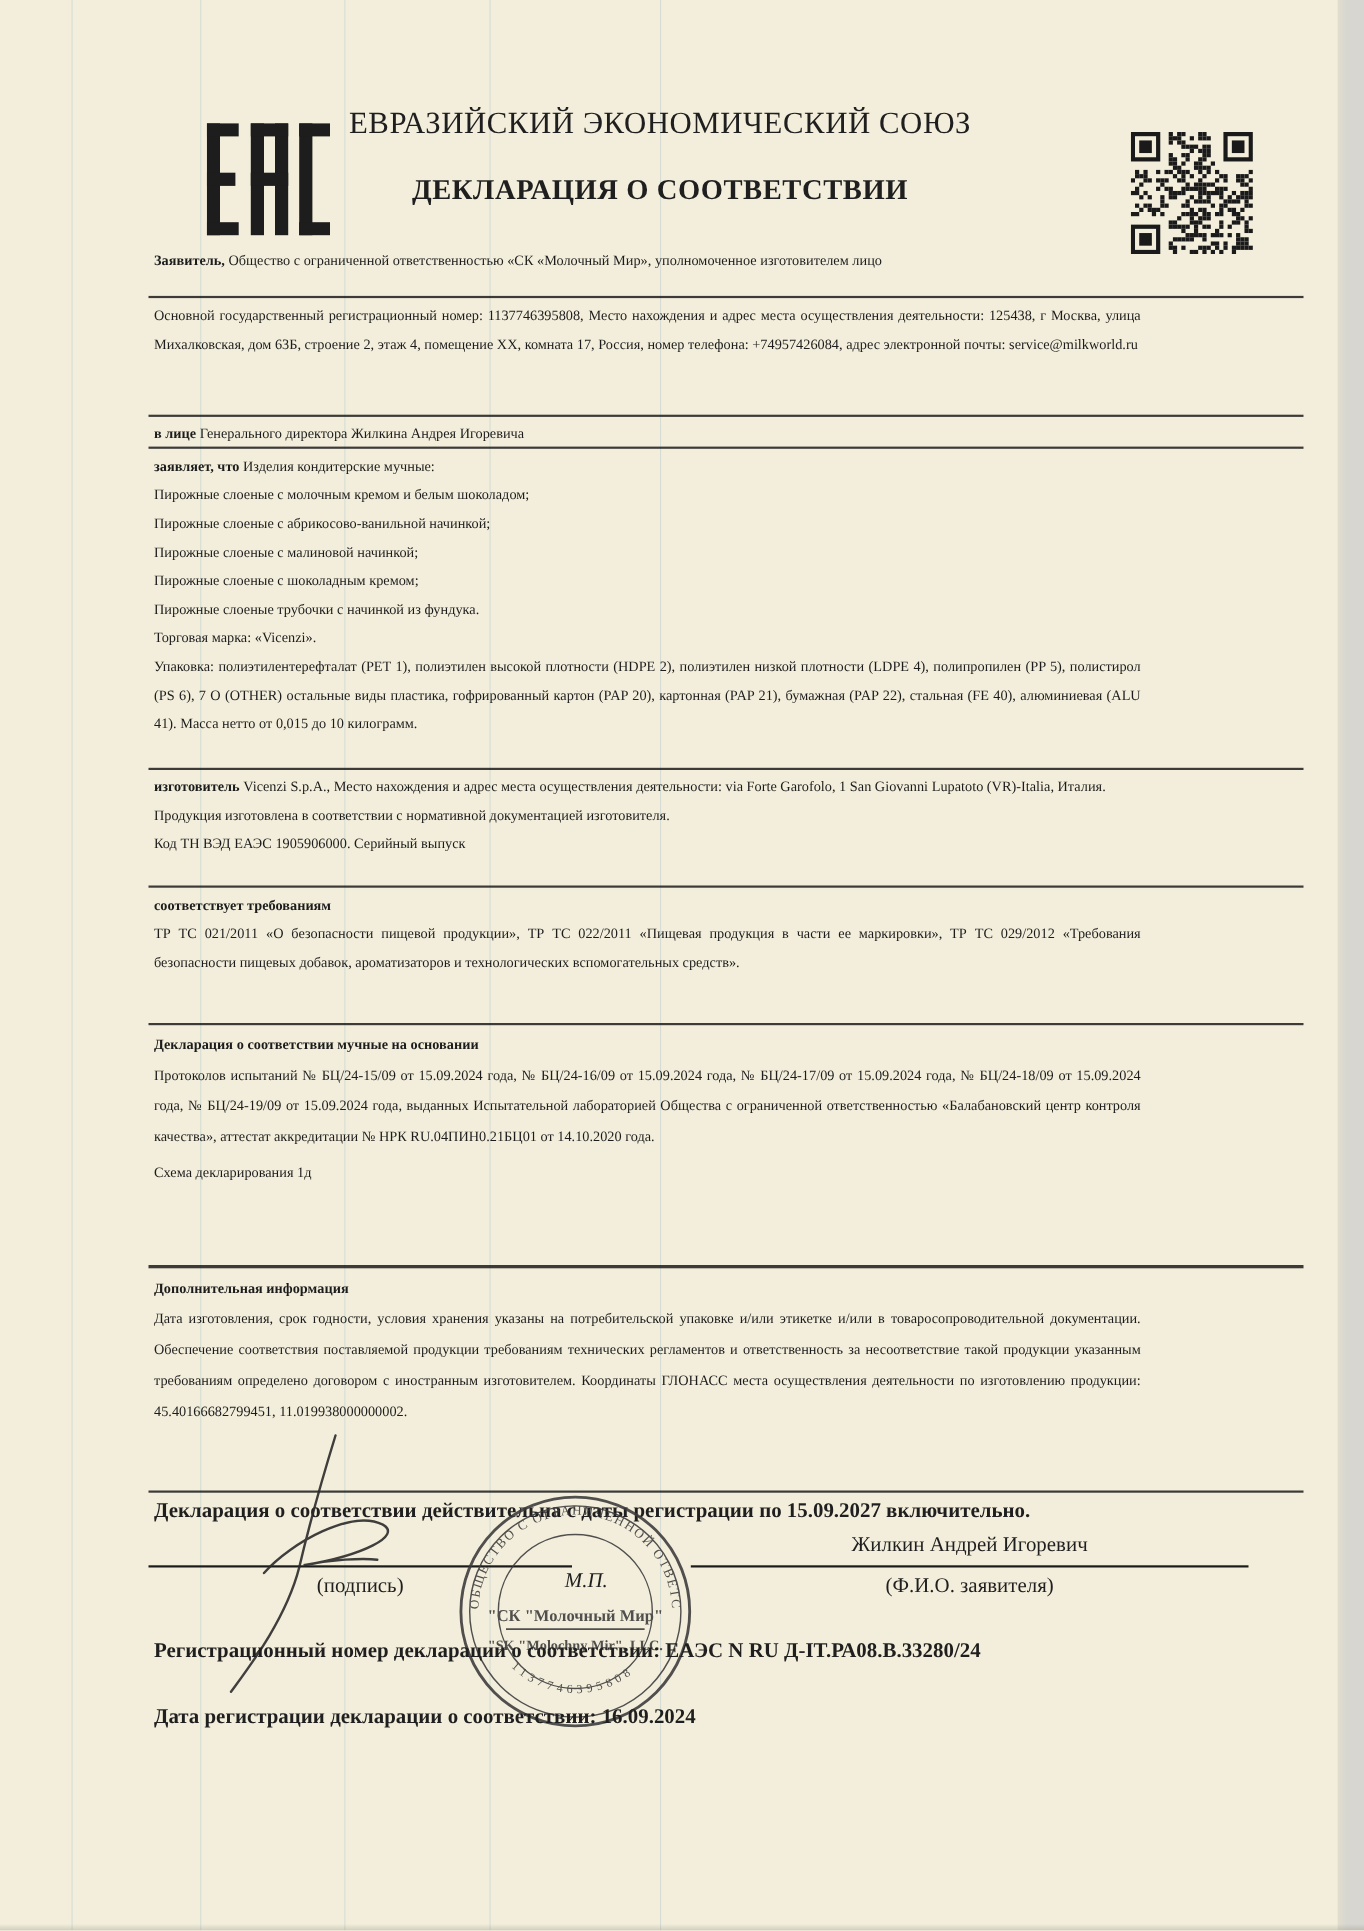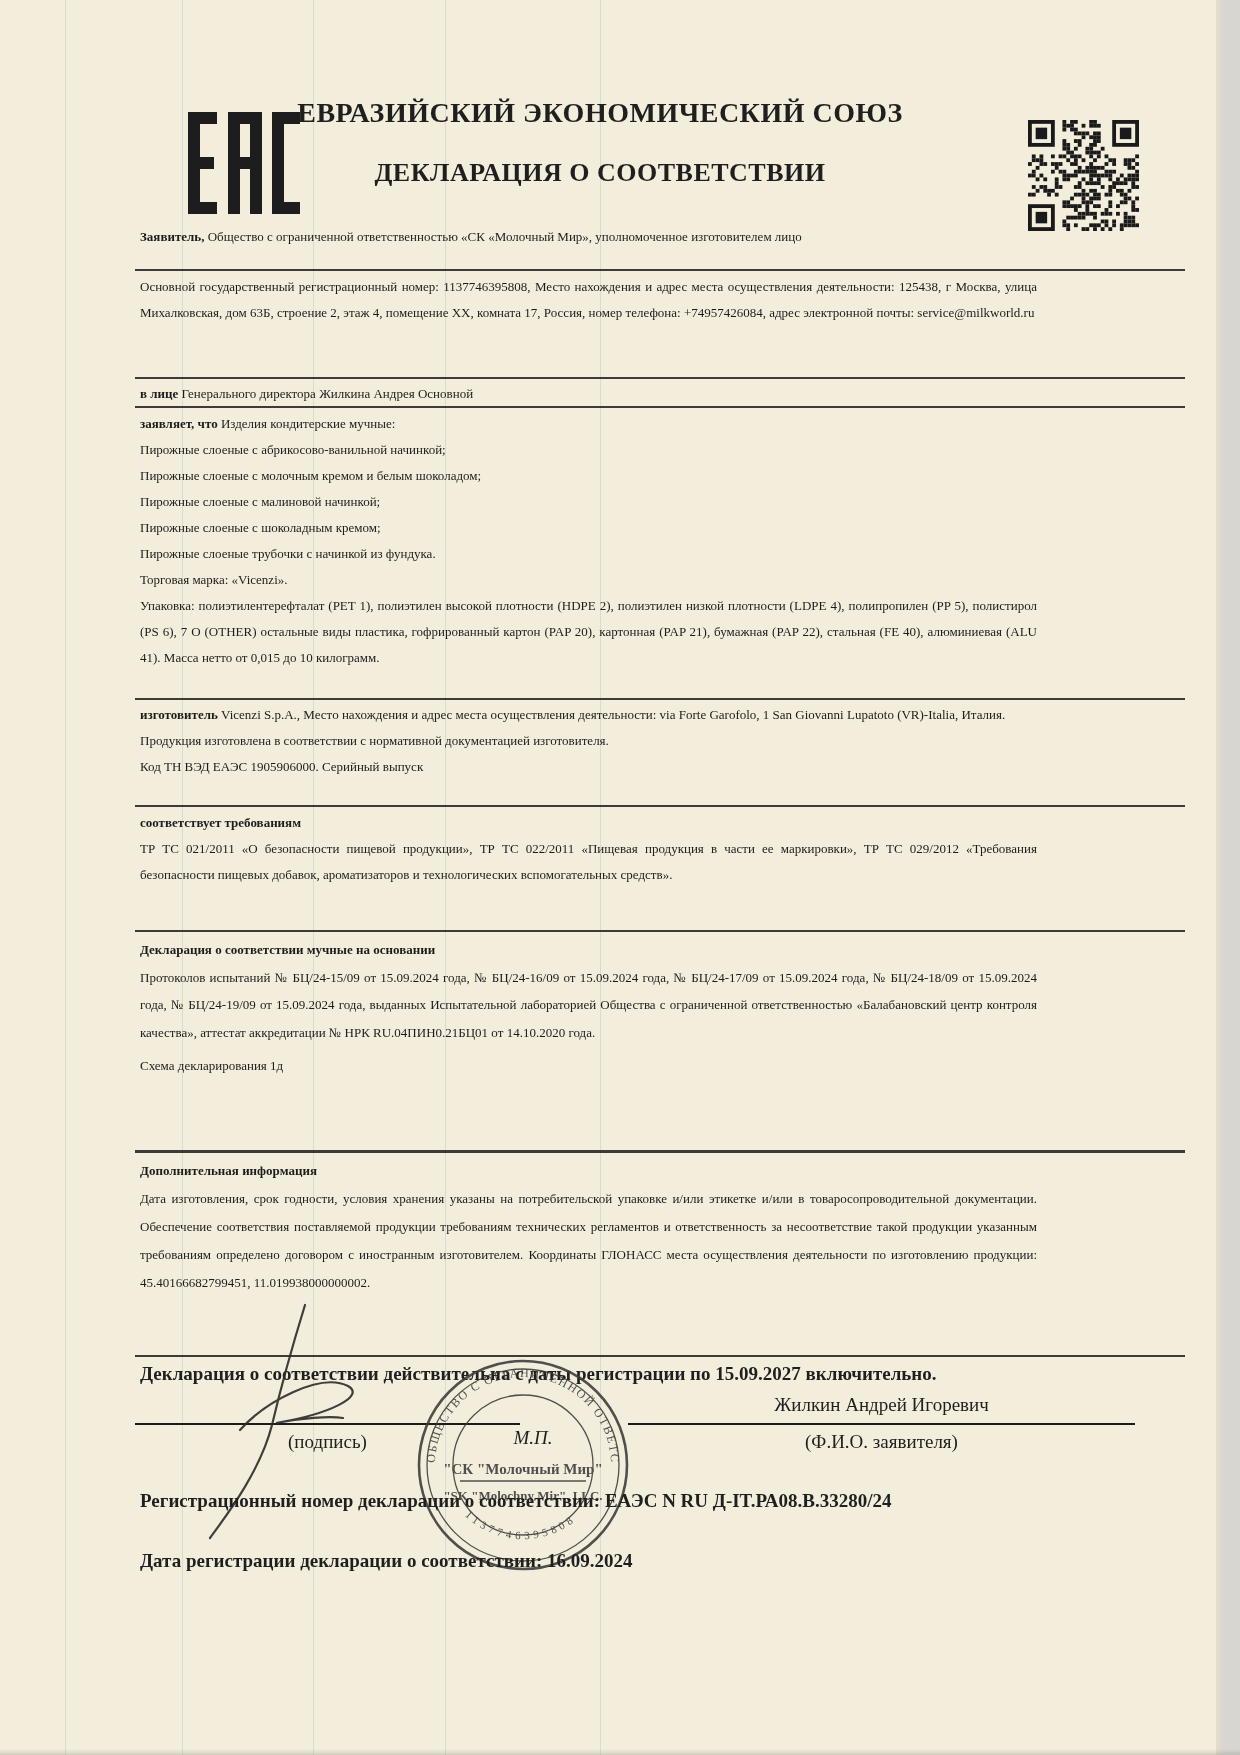--- a/index.html
+++ b/index.html
@@ -8,21 +8,21 @@
   
   .streak{position:absolute;top:0;bottom:0;width:1px;background:rgba(140,175,195,.28);}
   .edge-right{position:absolute;top:0;right:0;width:24px;height:100%;
     background:linear-gradient(to right,rgba(150,150,143,.18),#d7d6d0 35%);}
   .edge-bottom{position:absolute;left:0;bottom:0;width:100%;height:6px;
     background:linear-gradient(to bottom,rgba(0,0,0,0),rgba(130,130,122,.30));}
   .abs{position:absolute;}
   
   .eac-logo{position:absolute;left:188px;top:112px;}
   .title-wrap{position:absolute;left:270px;top:96px;width:660px;text-align:center;}
-  .title-1{font-size:28px;font-weight:bold;letter-spacing:.5px;line-height:33px;}
+  .title-1{font-size:28px;font-weight:normal;letter-spacing:.5px;line-height:33px;}
   .title-2{font-size:26px;font-weight:bold;letter-spacing:.5px;line-height:31px;margin-top:28px;}
   .qr{position:absolute;left:1028px;top:120px;}
   
   .content{font-size:13px;line-height:26px;color:#1c1c1c;}
   .col{left:140px;width:897px;}
   .just{text-align:justify;}
   b{font-weight:bold;}
   .rule{position:absolute;left:135px;width:1050px;height:2px;background:#1b1b1b;opacity:.85;}
   .rule.thick{height:3px;}
   .prod{line-height:26px;}
@@ -350,28 +350,28 @@
 
   <div class="abs col content just" style="top:224px">
     <b>Заявитель,</b><span> Общество с ограниченной ответственностью «СК «Молочный Мир», уполномоченное изготовителем лицо</span>
   </div>
   <div class="rule" style="top:269px"></div>
 
   <div class="abs col content just" style="top:274px">Основной государственный регистрационный номер: 1137746395808, Место нахождения и адрес места осуществления деятельности: 125438, г Москва, улица Михалковская, дом 63Б, строение 2, этаж 4, помещение XX, комната 17, Россия, номер телефона: +74957426084, адрес электронной почты: service@milkworld.ru</div>
   <div class="rule" style="top:377px"></div>
 
   <div class="abs col content" style="top:381px">
-    <b>в лице</b><span> Генерального директора Жилкина Андрея Основной</span>
+    <b>в лице</b><span> Генерального директора Жилкина Андрея Игоревича</span>
   </div>
   <div class="rule" style="top:406px"></div>
 
   <div class="abs col content" style="top:411px">
     <div class="prod"><b>заявляет, что</b><span> Изделия кондитерские мучные:</span></div>
+    <div class="prod">Пирожные слоеные с молочным кремом и белым шоколадом;</div>
     <div class="prod">Пирожные слоеные с абрикосово-ванильной начинкой;</div>
-    <div class="prod">Пирожные слоеные с молочным кремом и белым шоколадом;</div>
     <div class="prod">Пирожные слоеные с малиновой начинкой;</div>
     <div class="prod">Пирожные слоеные с шоколадным кремом;</div>
     <div class="prod">Пирожные слоеные трубочки с начинкой из фундука.</div>
     <div class="prod">Торговая марка: «Vicenzi».</div>
     <div class="just">Упаковка: полиэтилентерефталат (PET 1), полиэтилен высокой плотности (HDPE 2), полиэтилен низкой плотности (LDPE 4), полипропилен (PP 5), полистирол (PS 6), 7 O (OTHER) остальные виды пластика, гофрированный картон (PAP 20), картонная (PAP 21), бумажная (PAP 22), стальная (FE 40), алюминиевая (ALU 41). Масса нетто от 0,015 до 10 килограмм.</div>
   </div>
   <div class="rule" style="top:698px"></div>
 
   <div class="abs col content just" style="top:702px">
     <div class="just"><b>изготовитель</b><span> Vicenzi S.p.A., Место нахождения и адрес места осуществления деятельности: via Forte Garofolo, 1 San Giovanni Lupatoto (VR)-Italia, Италия.</span></div>

